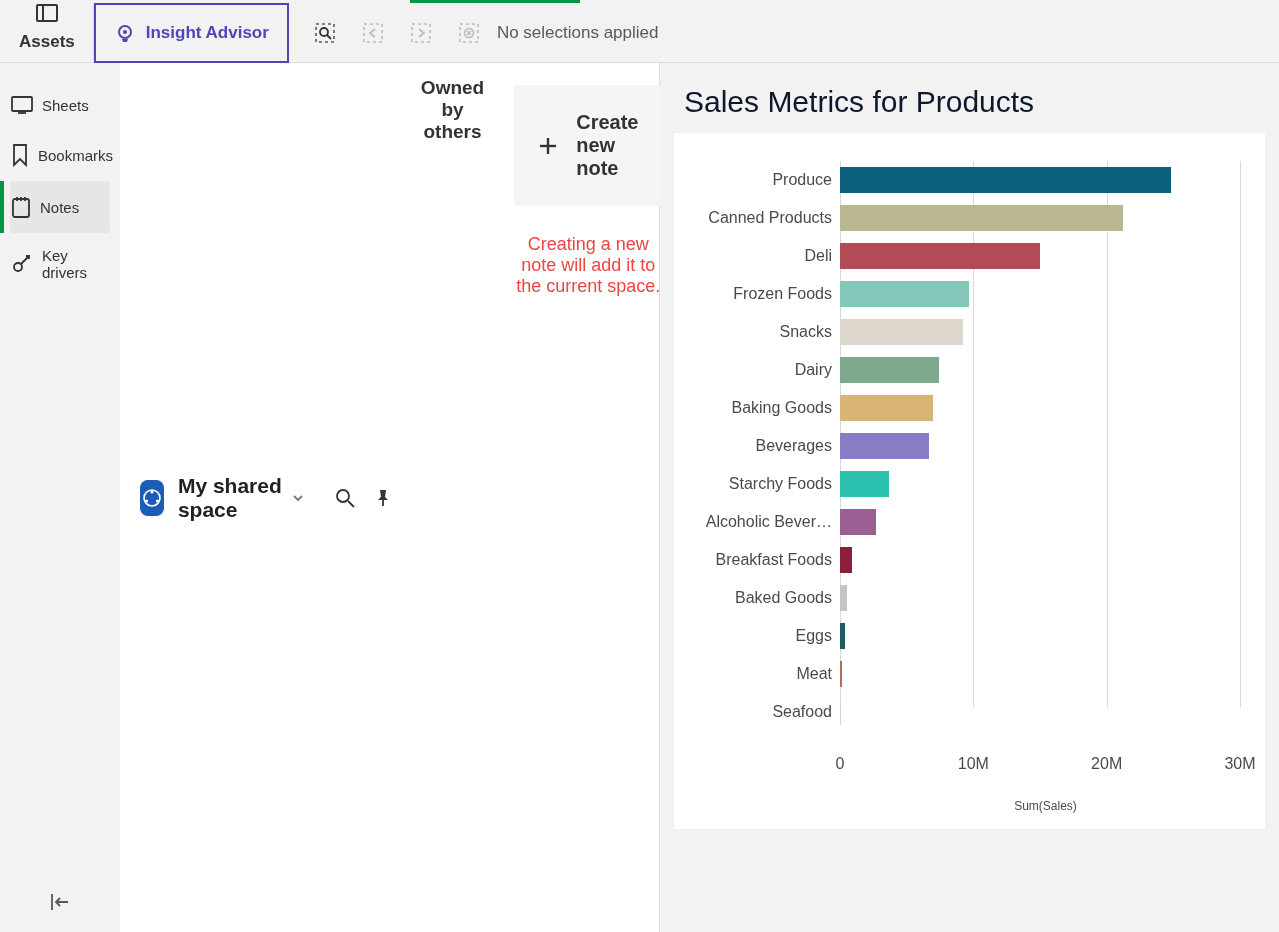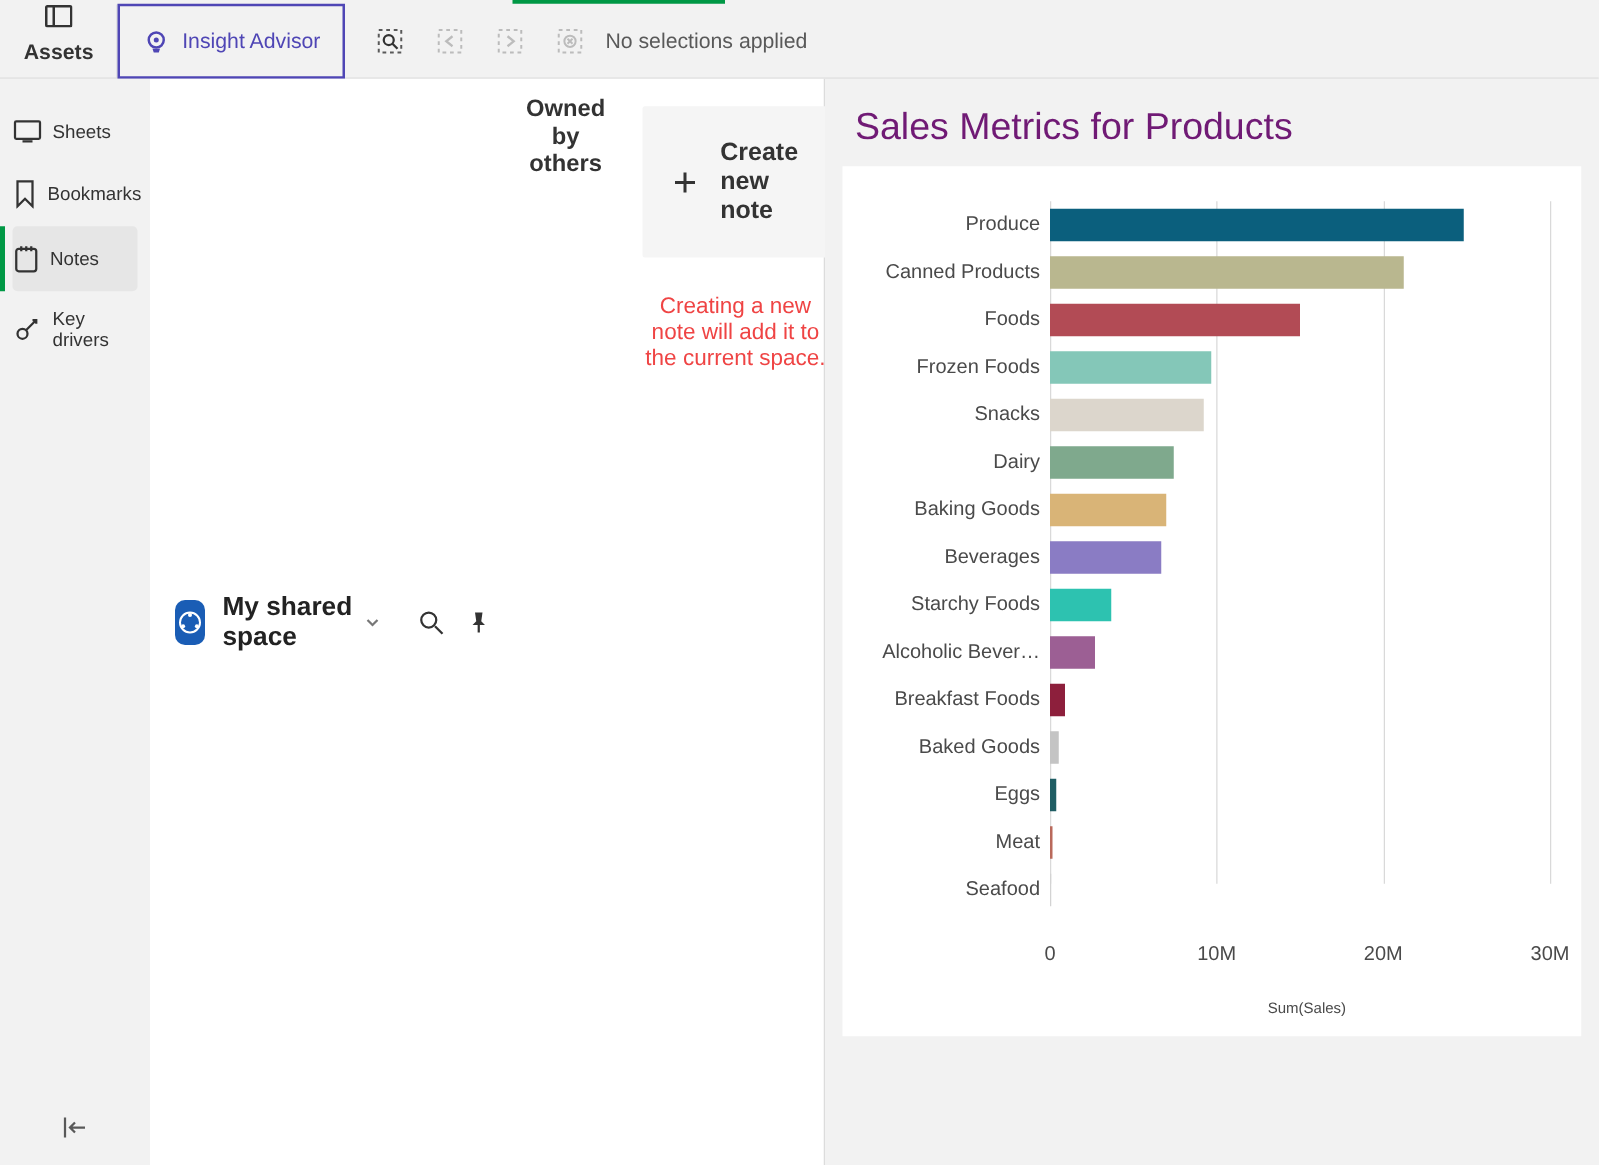--- a/index.html
+++ b/index.html
@@ -30,21 +30,21 @@
     padding: 0 18px;
     border: 1px solid transparent;
     cursor: pointer;
     font-size: 17px;
     color: #333;
   }
   .tb-assets { border-right: 1px solid #dcdcdc; font-weight:600;flex-direction:column;}
   .tb-insight {
     border: 2px solid #4f46b5;
     color: #4f46b5;
-    font-weight: 400;
+    font-weight: 700;
   }
   .tb-iconbtn {
     width: 48px;
     height: 60px;
     display:flex; align-items:center; justify-content:center;
     cursor:pointer;
   }
   .tb-disabled { opacity:.35; cursor:default;}
   .tb-seltext { color:#595959; font-size:17px; margin-left:4px;}
 
@@ -155,21 +155,21 @@
   }
 
   
   .chart-panel {
     flex:1;
     padding:18px 14px;
     background:#f2f2f2;
   }
   .chart-title {
     font-size:30px;
-    color:#701a75;
+    color:#0f172a;
     font-weight:400;
     margin:4px 0 14px 10px;
   }
   .chart-card {
     background:#fff;
     padding:28px 14px 16px 14px;
   }
   .chart-area {
     position:relative;
     height:580px;
@@ -399,21 +399,21 @@
               <div class="bar-fill" style="width: 330.667px; background: rgb(11, 95, 125);"></div>
             </div>
           </div>
           <div class="bar-row">
             <div class="bar-label">Canned Products</div>
             <div class="bar-track">
               <div class="bar-fill" style="width: 282.667px; background: rgb(185, 183, 143);"></div>
             </div>
           </div>
           <div class="bar-row">
-            <div class="bar-label">Foods</div>
+            <div class="bar-label">Deli</div>
             <div class="bar-track">
               <div class="bar-fill" style="width: 200px; background: rgb(178, 75, 85);"></div>
             </div>
           </div>
           <div class="bar-row">
             <div class="bar-label">Frozen Foods</div>
             <div class="bar-track">
               <div class="bar-fill" style="width: 129.333px; background: rgb(132, 199, 184);"></div>
             </div>
           </div>

